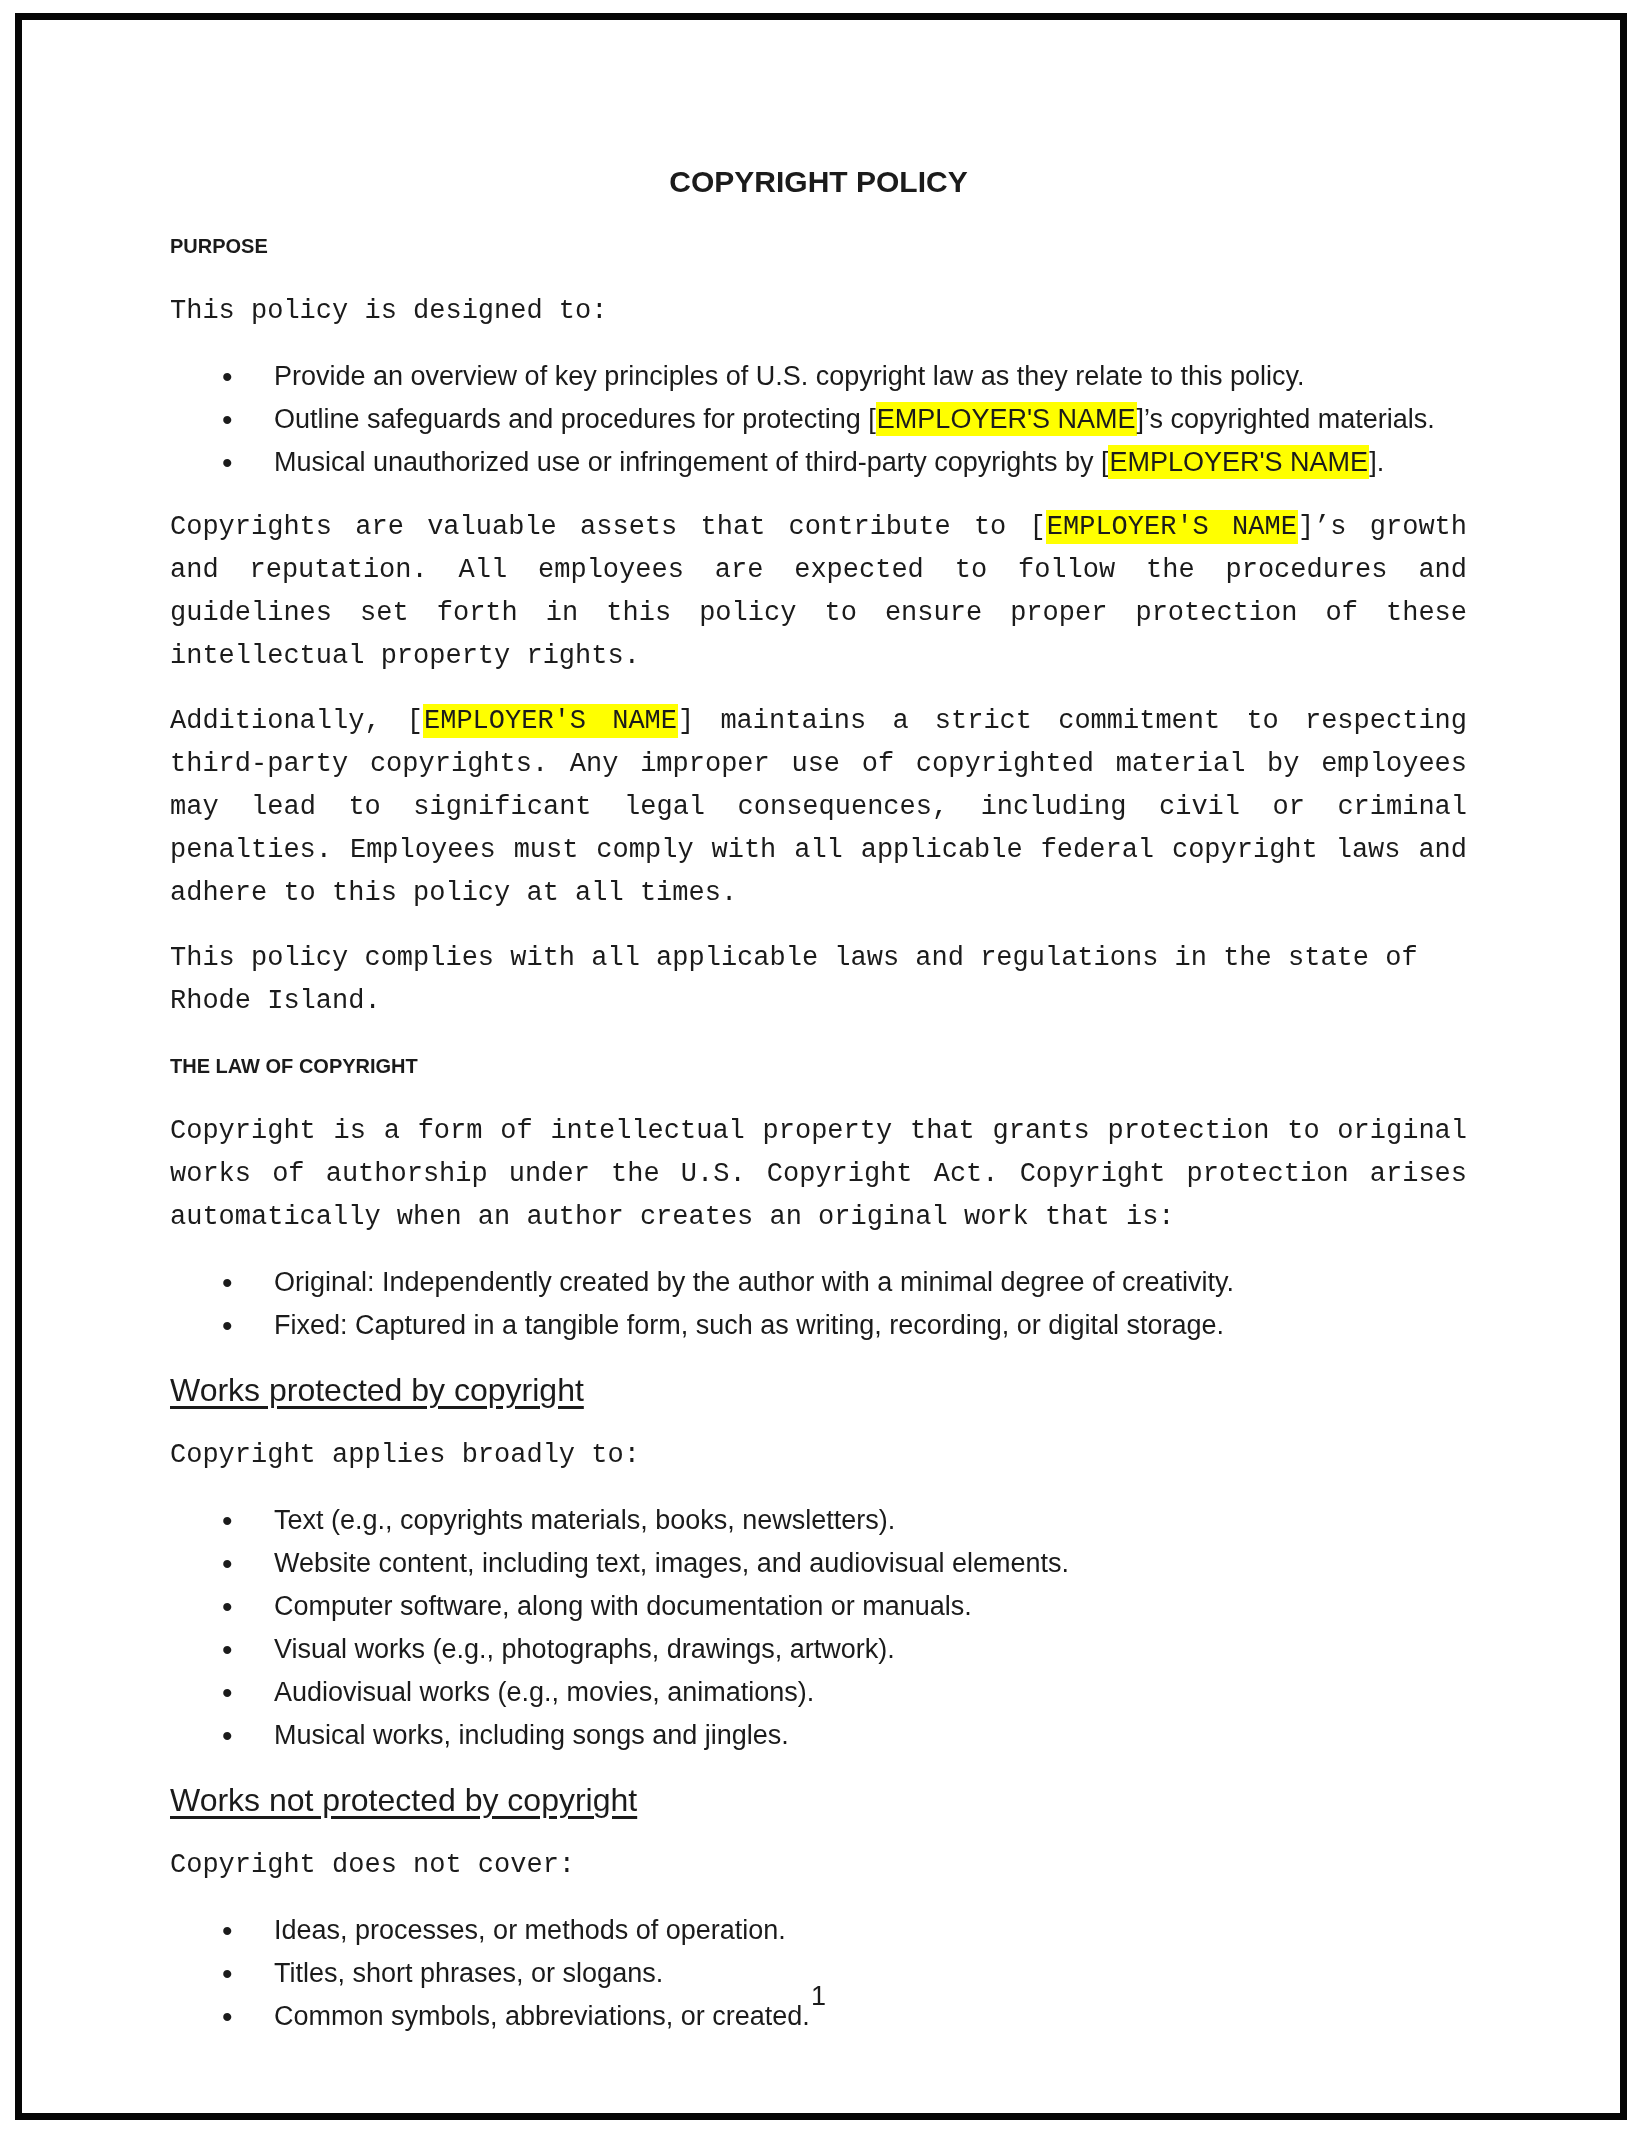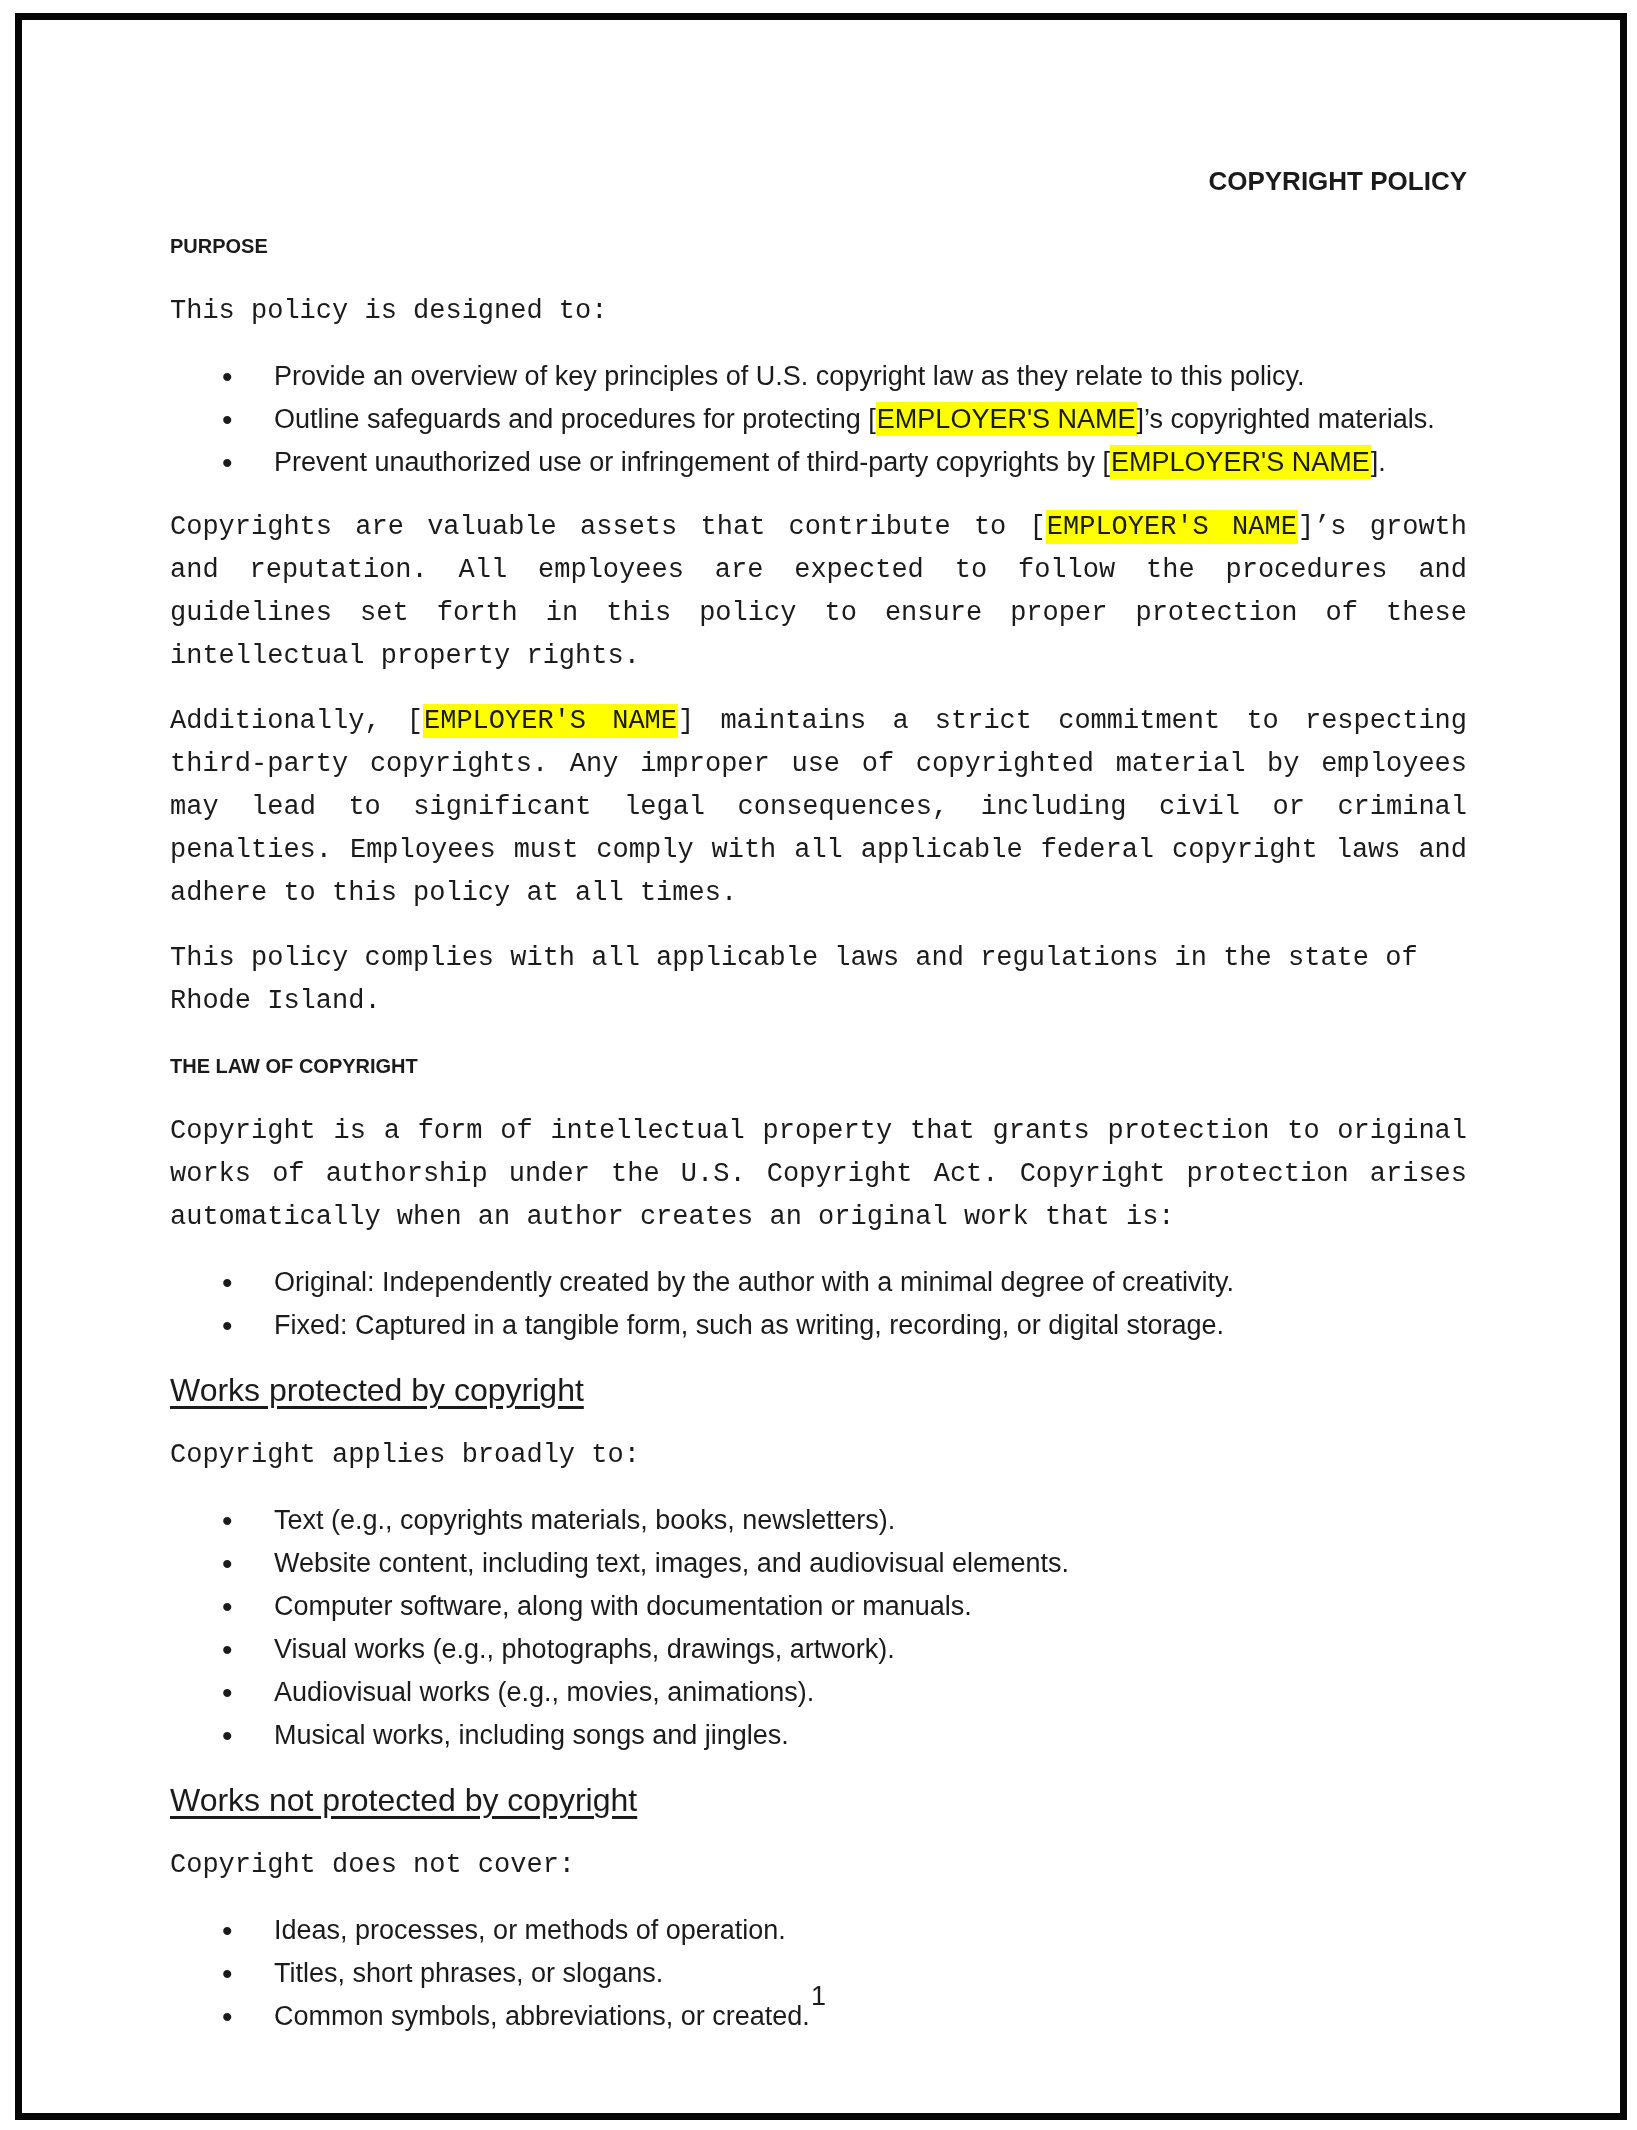--- a/index.html
+++ b/index.html
@@ -27,23 +27,23 @@
   }
   .content {
     position: absolute;
     left: 170px;
     right: 170px;
     top: 160px;
     font-size: 27px;
     line-height: 43px;
   }
   .doc-title {
-    font-size: 26px;
+    font-size: 30px;
     font-weight: bold;
-    text-align: right;
+    text-align: center;
     margin: 0 0 22px 0;
     line-height: 43px;
   }
   .heading {
     font-size: 20px;
     font-weight: bold;
     margin: 0 0 22px 0;
     line-height: 43px;
   }
   .subheading {
@@ -101,21 +101,21 @@
 <div class="page">
   <div class="border-frame"></div>
   <div class="content">
     <h1 class="doc-title">COPYRIGHT POLICY</h1>
 
   <h2 class="heading">PURPOSE</h2>
       <p class="para"><span>This policy is designed to:</span></p>
       <ul class="bullets">
         <li><span>Provide an overview of key principles of U.S. copyright law as they relate to this policy.</span></li>
         <li><span>Outline safeguards and procedures for protecting [</span><mark class="hl">EMPLOYER'S NAME</mark><span>]’s copyrighted materials.</span></li>
-        <li><span>Prevent unauthorized use or infringement of third-party copyrights by [</span><mark class="hl">EMPLOYER'S NAME</mark><span>].</span></li>
+        <li><span>Musical unauthorized use or infringement of third-party copyrights by [</span><mark class="hl">EMPLOYER'S NAME</mark><span>].</span></li>
       </ul>
       <p class="para justify"><span>Copyrights are valuable assets that contribute to [</span><mark class="hl">EMPLOYER'S NAME</mark><span>]’s growth and reputation. All employees are expected to follow the procedures and guidelines set forth in this policy to ensure proper protection of these intellectual property rights.</span></p>
       <p class="para justify"><span>Additionally, [</span><mark class="hl">EMPLOYER'S NAME</mark><span>] maintains a strict commitment to respecting third-party copyrights. Any improper use of copyrighted material by employees may lead to significant legal consequences, including civil or criminal penalties. Employees must comply with all applicable federal copyright laws and adhere to this policy at all times.</span></p>
       <p class="para"><span>This policy complies with all applicable laws and regulations in the state of Rhode Island.</span></p>
       <h2 class="heading">THE LAW OF COPYRIGHT</h2>
       <p class="para justify"><span>Copyright is a form of intellectual property that grants protection to original works of authorship under the U.S. Copyright Act. Copyright protection arises automatically when an author creates an original work that is:</span></p>
       <ul class="bullets">
         <li><span>Original: Independently created by the author with a minimal degree of creativity.</span></li>
         <li><span>Fixed: Captured in a tangible form, such as writing, recording, or digital storage.</span></li>
       </ul>

